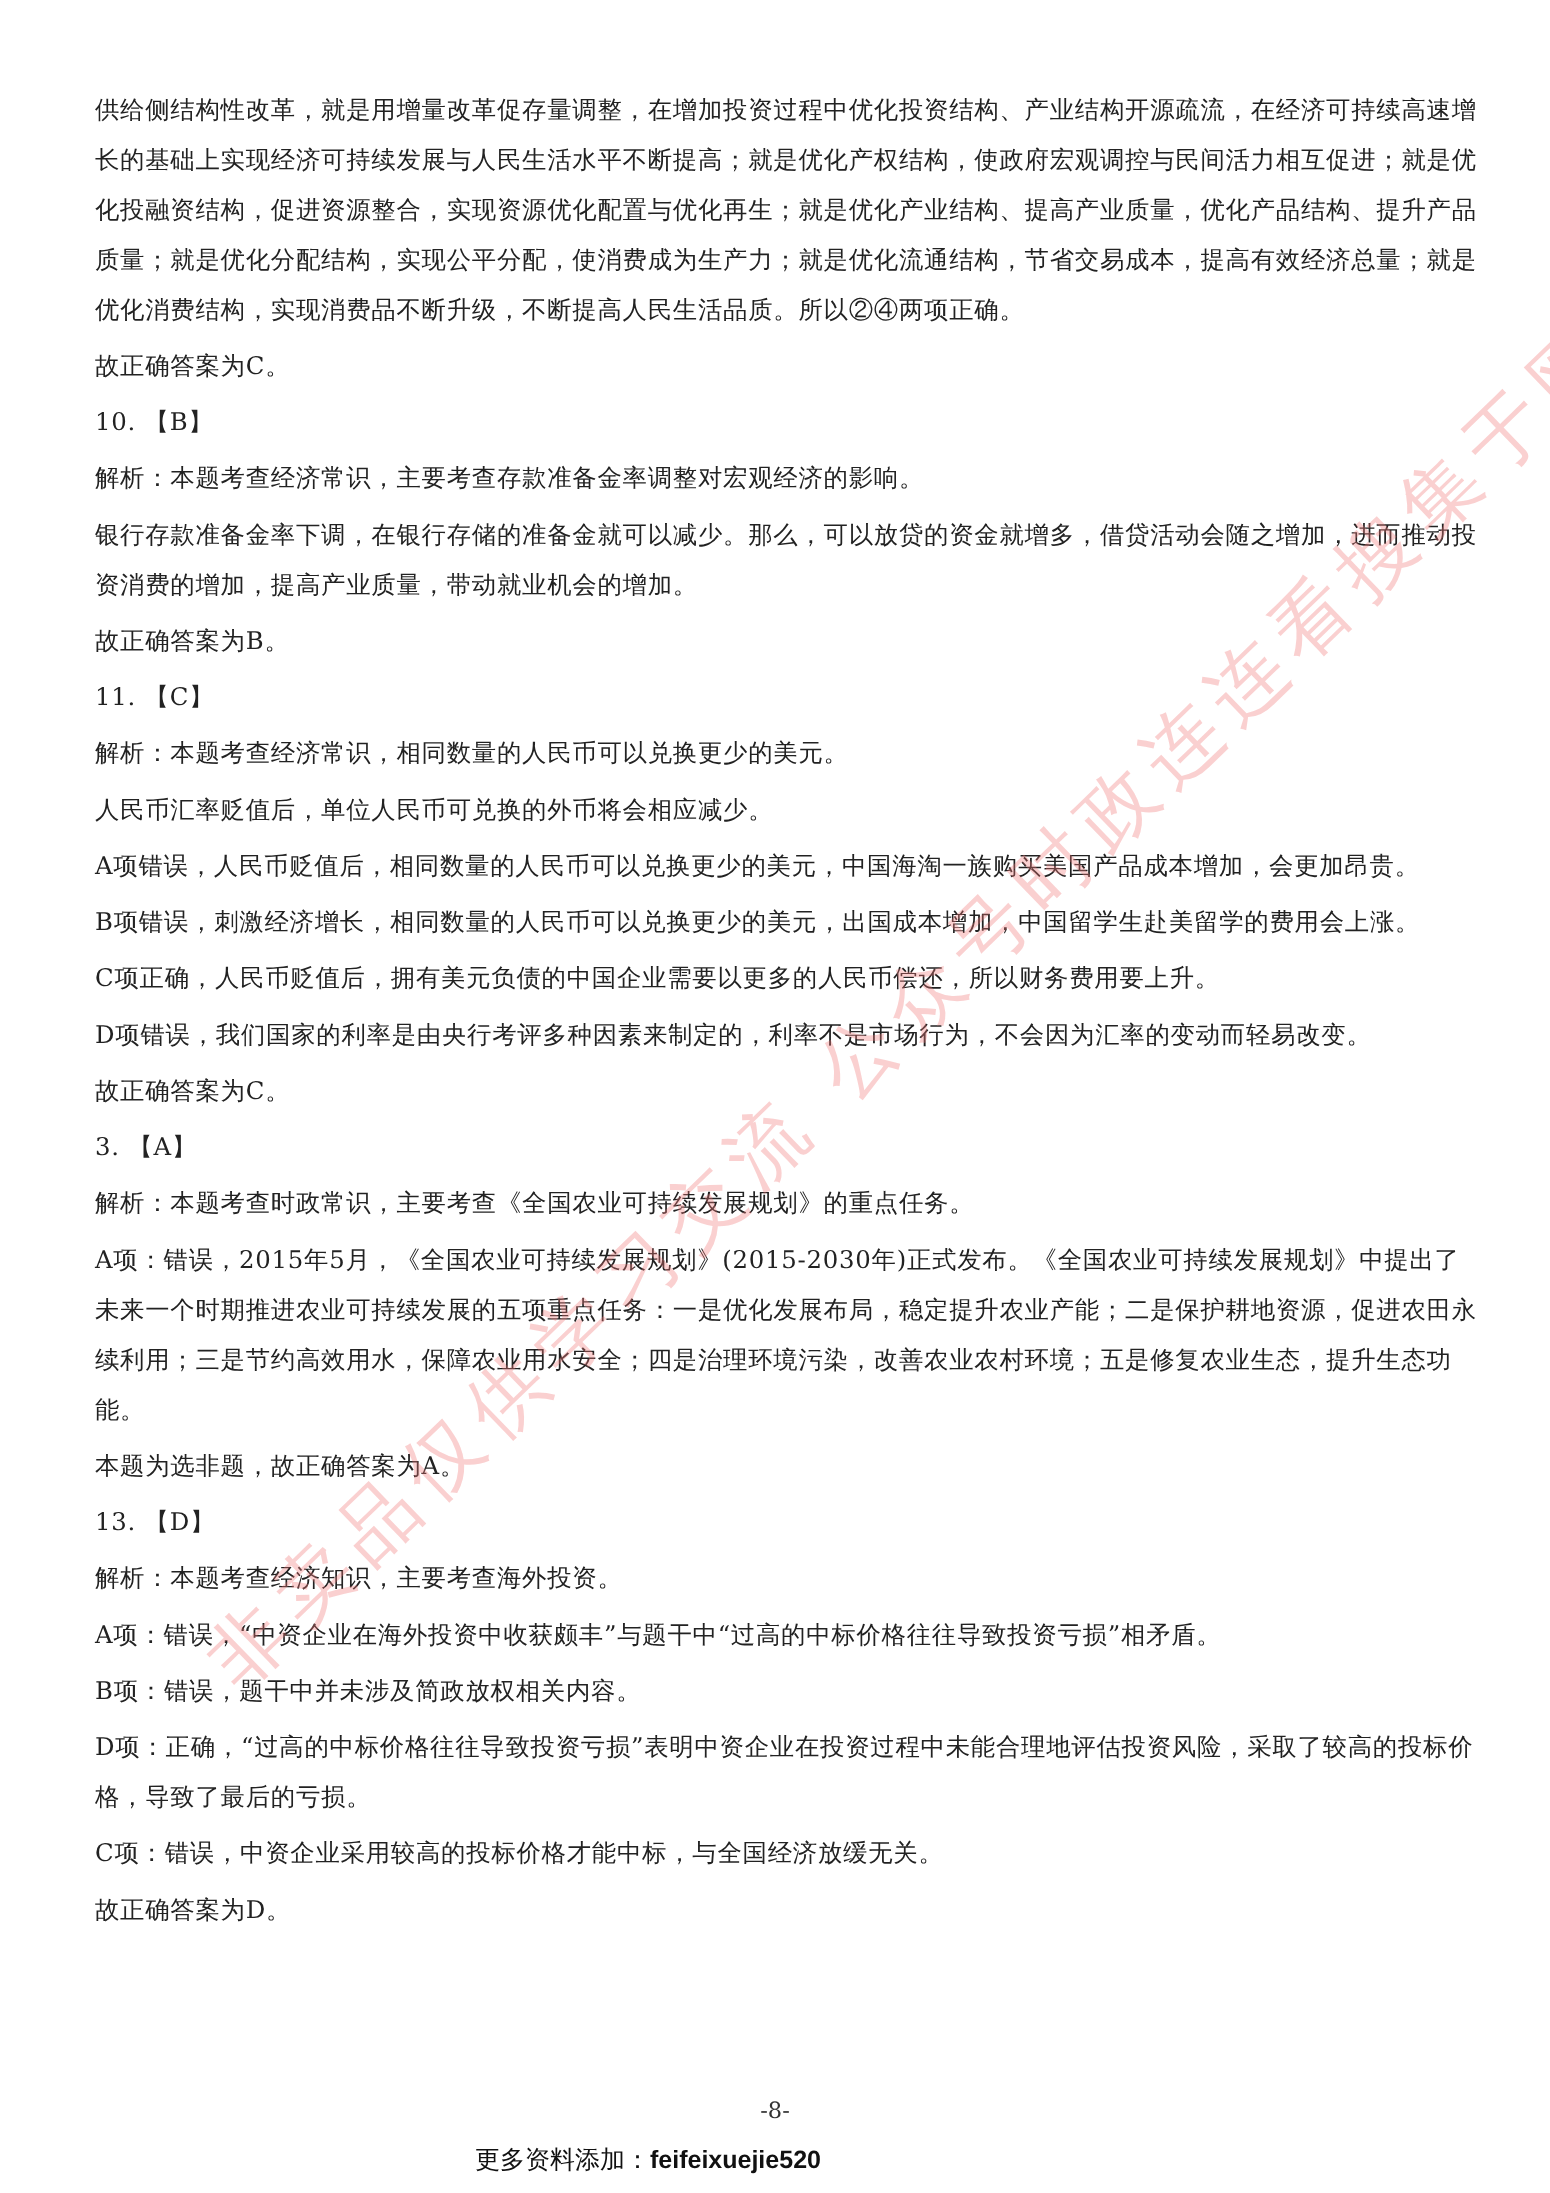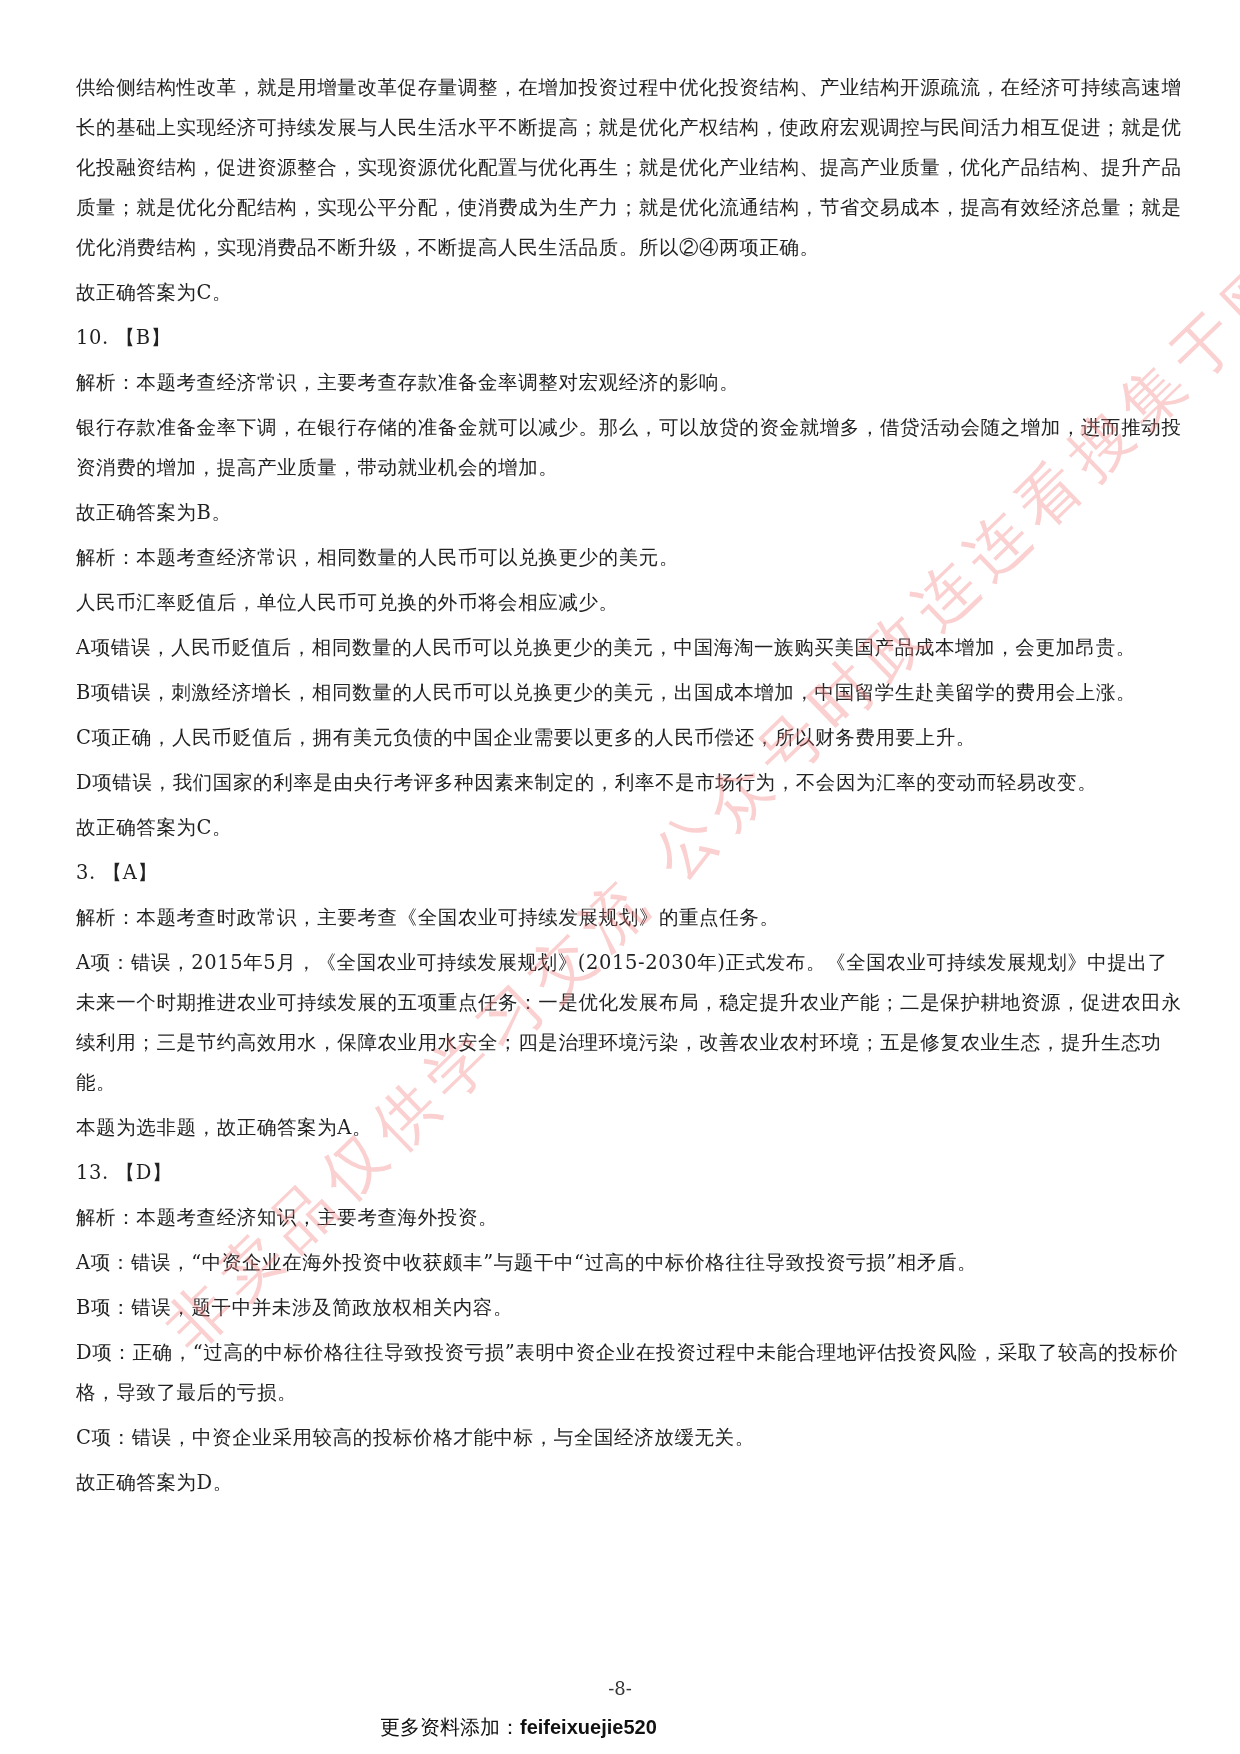--- a/index.html
+++ b/index.html
@@ -36,20 +36,21 @@
 <body>
 
 <div class="page">
   <div class="content">
     <p class="para">供给侧结构性改革，就是用增量改革促存量调整，在增加投资过程中优化投资结构、产业结构开源疏流，在经济可持续高速增长的基础上实现经济可持续发展与人民生活水平不断提高；就是优化产权结构，使政府宏观调控与民间活力相互促进；就是优化投融资结构，促进资源整合，实现资源优化配置与优化再生；就是优化产业结构、提高产业质量，优化产品结构、提升产品质量；就是优化分配结构，实现公平分配，使消费成为生产力；就是优化流通结构，节省交易成本，提高有效经济总量；就是优化消费结构，实现消费品不断升级，不断提高人民生活品质。所以②④两项正确。</p>
     <p class="para">故正确答案为C。</p>
     <p class="heading">10. 【B】</p>
     <p class="para">解析：本题考查经济常识，主要考查存款准备金率调整对宏观经济的影响。</p>
     <p class="para">银行存款准备金率下调，在银行存储的准备金就可以减少。那么，可以放贷的资金就增多，借贷活动会随之增加，进而推动投资消费的增加，提高产业质量，带动就业机会的增加。</p>
     <p class="para">故正确答案为B。</p>
+    <p class="heading">11. 【C】</p>
     <p class="para">解析：本题考查经济常识，相同数量的人民币可以兑换更少的美元。</p>
     <p class="para">人民币汇率贬值后，单位人民币可兑换的外币将会相应减少。</p>
     <p class="para">A项错误，人民币贬值后，相同数量的人民币可以兑换更少的美元，中国海淘一族购买美国产品成本增加，会更加昂贵。</p>
     <p class="para">B项错误，刺激经济增长，相同数量的人民币可以兑换更少的美元，出国成本增加，中国留学生赴美留学的费用会上涨。</p>
     <p class="para">C项正确，人民币贬值后，拥有美元负债的中国企业需要以更多的人民币偿还，所以财务费用要上升。</p>
     <p class="para">D项错误，我们国家的利率是由央行考评多种因素来制定的，利率不是市场行为，不会因为汇率的变动而轻易改变。</p>
     <p class="para">故正确答案为C。</p>
     <p class="heading">3. 【A】</p>
     <p class="para">解析：本题考查时政常识，主要考查《全国农业可持续发展规划》的重点任务。</p>
     <p class="para">A项：错误，2015年5月，《全国农业可持续发展规划》(2015-2030年)正式发布。《全国农业可持续发展规划》中提出了未来一个时期推进农业可持续发展的五项重点任务：一是优化发展布局，稳定提升农业产能；二是保护耕地资源，促进农田永续利用；三是节约高效用水，保障农业用水安全；四是治理环境污染，改善农业农村环境；五是修复农业生态，提升生态功能。</p>

